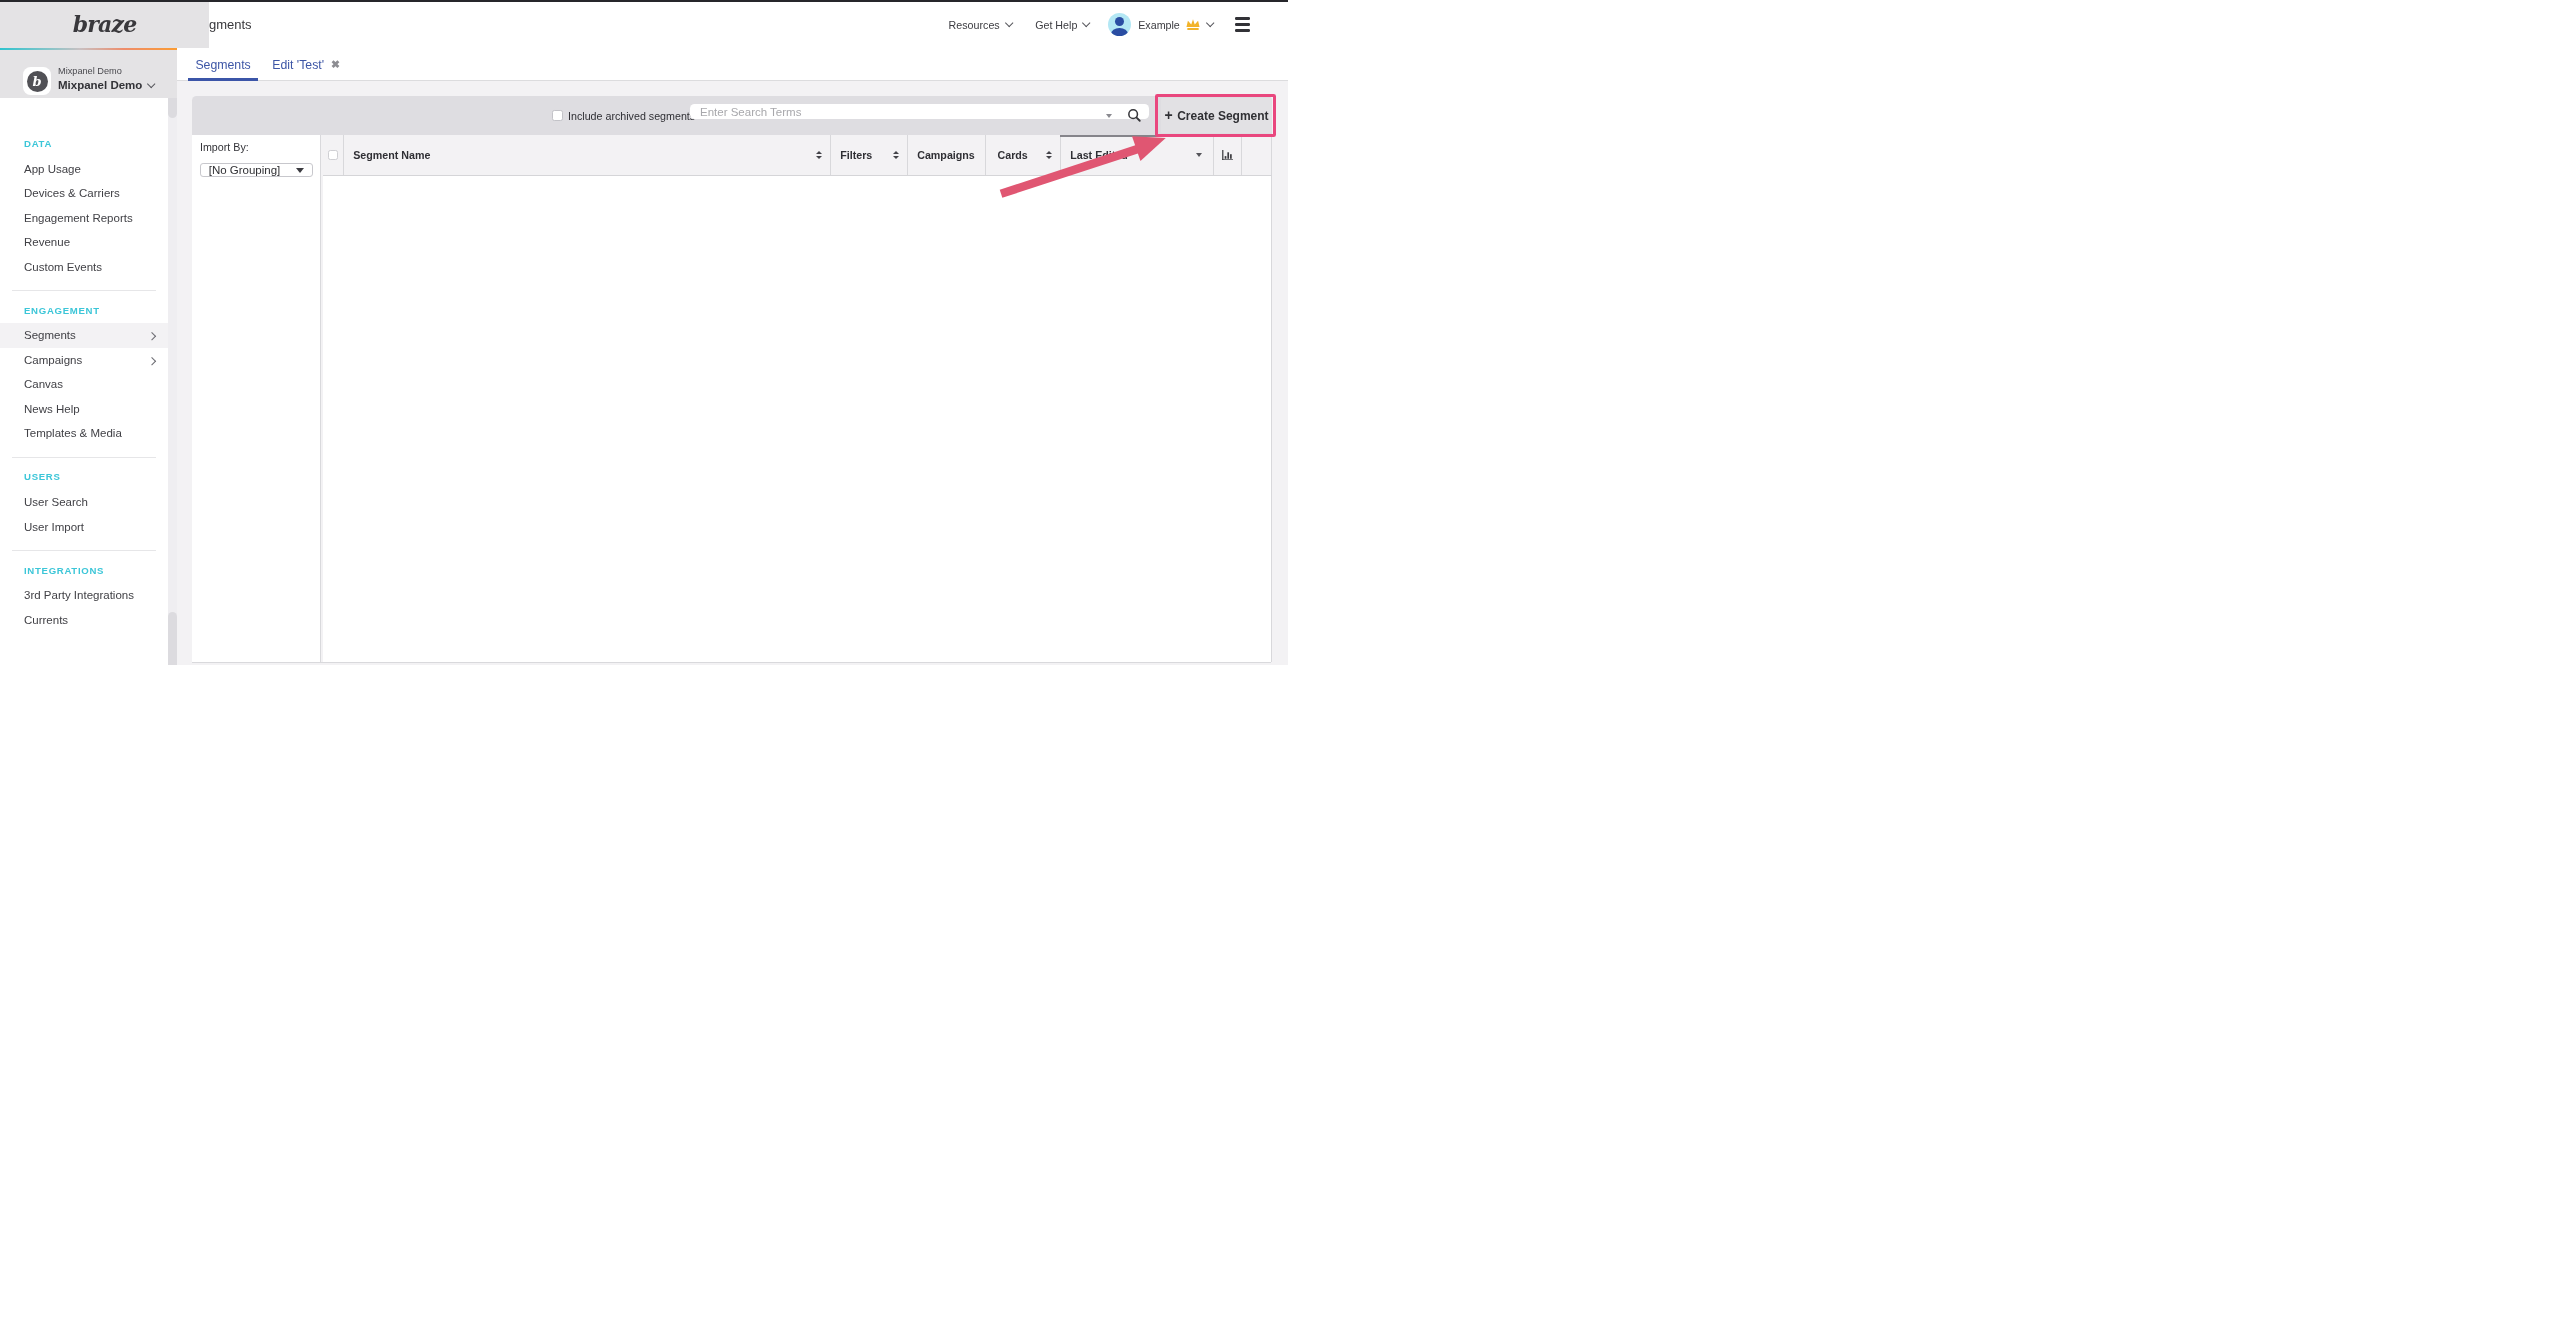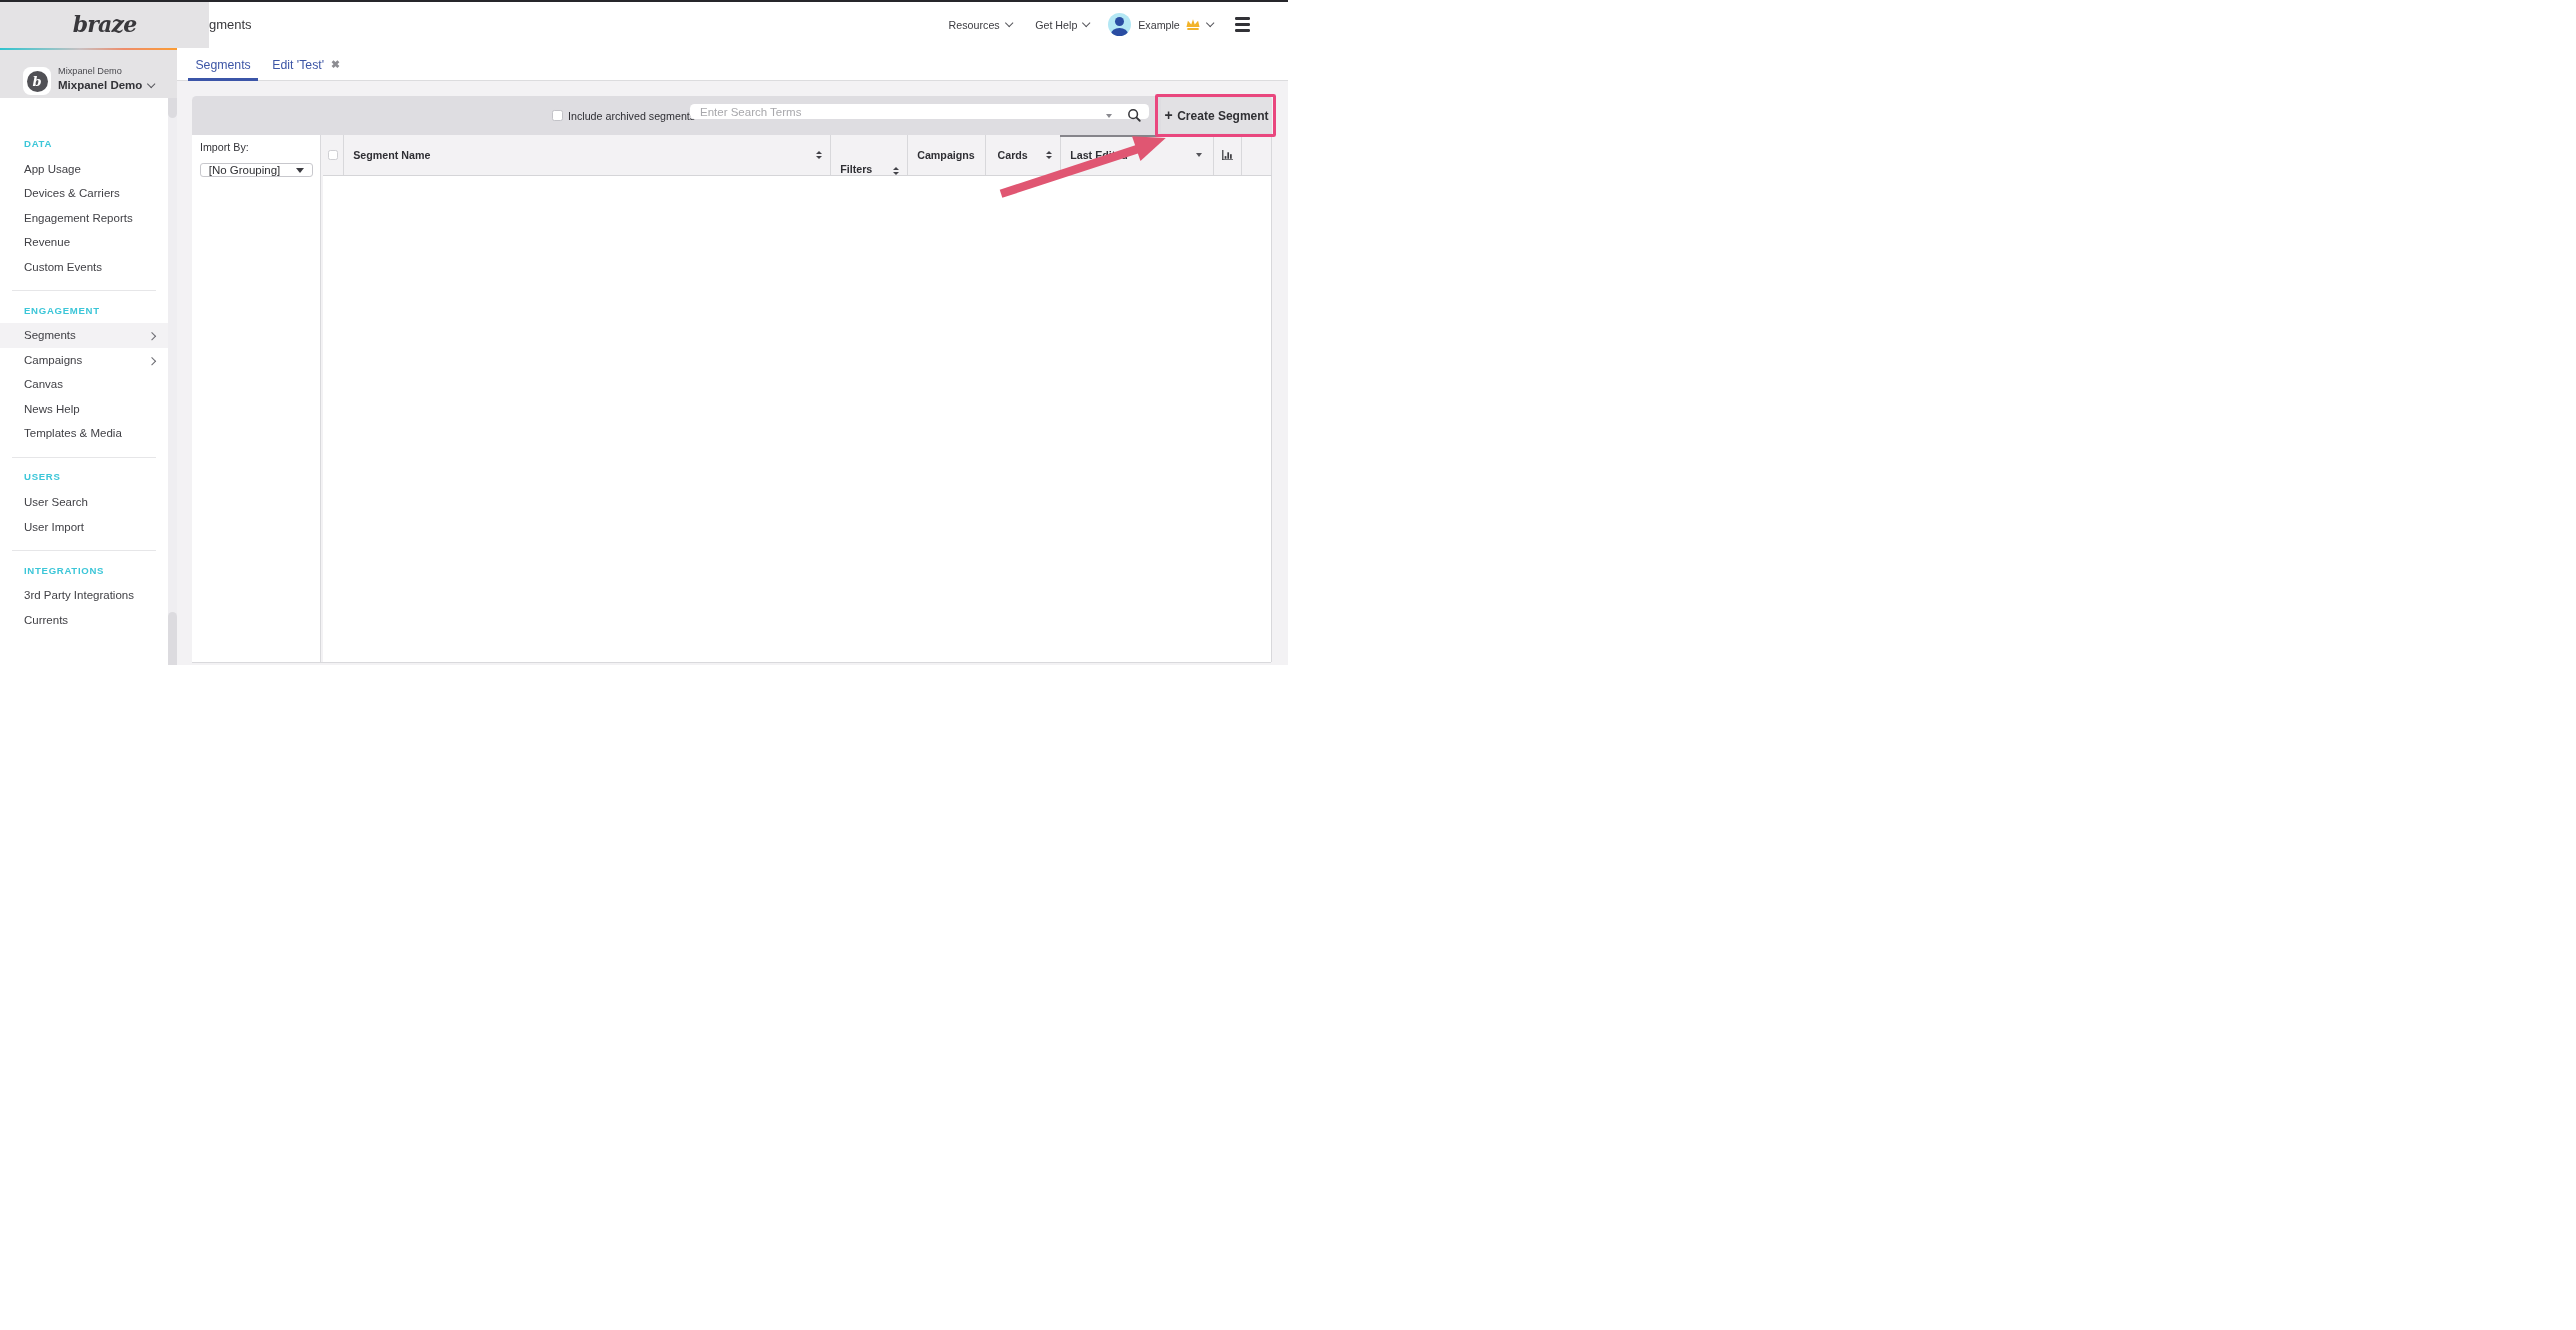--- a/index.html
+++ b/index.html
@@ -212,21 +212,21 @@
   <div class="th" style="width:21px;justify-content:center;">
     <div class="checkbox" style="border-color:#cfcfd3"></div>
   </div>
   <div class="th" style="width:487px;padding-left:9.2px;">
     <span>Segment Name</span>
     <span class="sort-icon">
         <span class="up"></span>
         <span class="dn"></span>
       </span>
   </div>
-  <div class="th" style="width:77px;padding-left:9.2px;align-items:flex-end;">
+  <div class="th" style="width:77px;padding-left:9.2px;">
     <span>Filters</span>
     <span class="sort-icon">
         <span class="up"></span>
         <span class="dn"></span>
       </span>
   </div>
   <div class="th" style="width:78px;padding-left:9.2px;">
     <span>Campaigns</span>
   </div>
   <div class="th" style="width:75px;padding-left:11.5px;">

